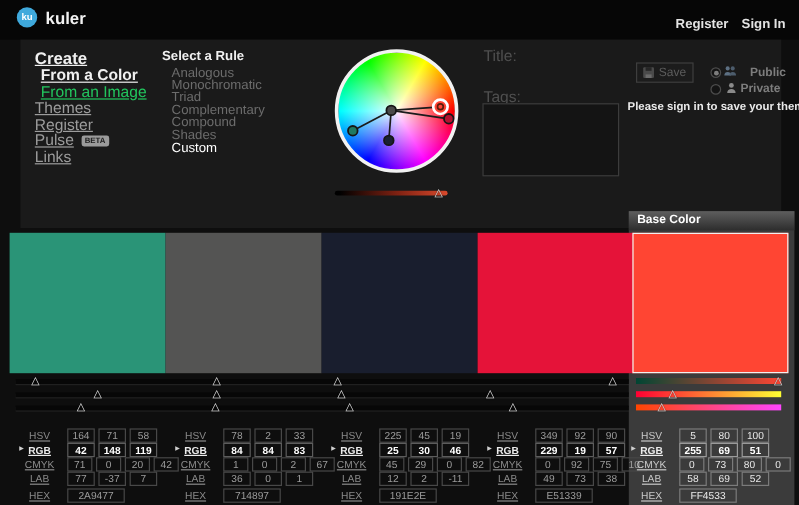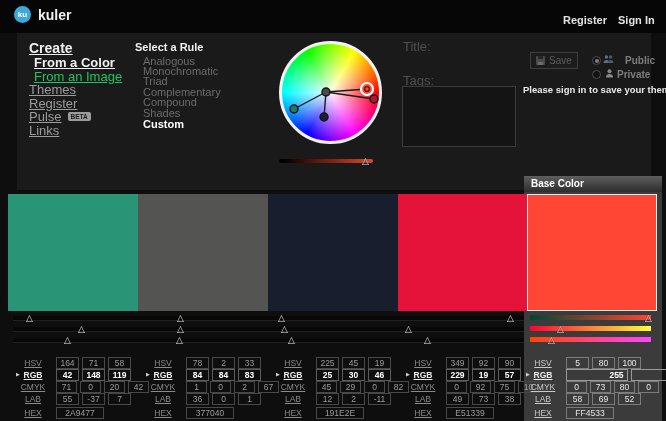--- a/index.html
+++ b/index.html
@@ -21,21 +21,21 @@
   
   .nav-item{position:absolute;left:29px;font-size:13px;color:#9c9c9c;cursor:pointer;white-space:nowrap;text-decoration:underline;}
   .nav-bold{color:#f0f0f0;font-weight:bold;}
   .nav-ind{left:34px;}
   #beta-badge{display:inline-block;margin-left:6px;background:#9b9b9b;color:#1d1d1d;
     font-size:6.5px;font-weight:bold;padding:1px 3px;border-radius:2px;vertical-align:2px;}
 
   
   #rules-title{left:135px;top:41px;font-size:11px;font-weight:bold;color:#f0f0f0;}
   .rule-item{position:absolute;left:143px;font-size:11px;color:#6c6c6c;cursor:pointer;white-space:nowrap;}
-  .rule-sel{color:#fff;font-weight:bold;}
+  .rule-sel{color:#fff;font-weight:normal;}
 
   
   #wheel{left:279px;top:41px;width:97px;height:97px;border-radius:50%;border:3px solid #f2f2f2;
     background:
       radial-gradient(circle at 50% 50%, rgba(255,255,255,.95) 0%, rgba(255,255,255,0) 68%),
       conic-gradient(from 90deg,#f00,#f0f 60deg,#00f 120deg,#0ff 180deg,#0f0 240deg,#ff0 300deg,#f00 360deg);
     cursor:crosshair;}
   #wheel-svg{position:absolute;left:0;top:0;}
   #bright-track{left:279px;top:159px;width:94px;height:4px;
     background:linear-gradient(to right,#000 4%,#7e2112 55%,#d9492c 100%);border-radius:2px;cursor:pointer;}
@@ -86,21 +86,21 @@
   .vlab{width:38px;text-align:center;margin-right:4px;color:#8a8a8a;text-decoration:underline;}
   .cell{width:21px;height:10px;box-sizing:content-box;border:1px solid #484848;margin-right:3px;
     text-align:center;line-height:10px;color:#9c9c9c;cursor:text;}
   .cell.sm{width:19px;}
   .cell.wide{width:46px;}
   .vrow.rgbr .vlab{color:#ececec;font-weight:bold;}
   .vrow.rgbr .cell{color:#fff;font-weight:bold;border-color:#5c5c5c;}
   .bullet{position:absolute;left:2px;top:3px;font-size:5px;color:#cfcfcf;line-height:5px;}
   .base .vlab{color:#c9c9c9;}
   .base .cell{border-color:#7b7b7b;color:#e9e9e9;}
-  .base .vrow.rgbr .cell{border-color:#9a9a9a;padding-left:39px;}
+  .base .vrow.rgbr .cell{border-color:#9a9a9a;}
 </style>
 </head>
 <body>
 
 <div id="app">
 
   <div class="abs" id="topbar">
     <div class="abs" id="logo-circle">ku</div>
     <div class="abs" id="app-name">kuler</div>
     <div class="abs" id="register">Register</div>
@@ -198,21 +198,21 @@
         </div>
         <div class="vrow">
           <span class="vlab">CMYK</span>
           <span class="cell sm">71</span>
           <span class="cell sm">0</span>
           <span class="cell sm">20</span>
           <span class="cell sm">42</span>
         </div>
         <div class="vrow">
           <span class="vlab">LAB</span>
-          <span class="cell">55</span>
+          <span class="cell">77</span>
           <span class="cell">-37</span>
           <span class="cell">7</span>
         </div>
         <div class="vrow hexr">
           <span class="vlab">HEX</span>
           <span class="cell wide">2A9477</span>
         </div>
       </div>
     </div>
       <div class="col" style="left: 138px;">
@@ -242,21 +242,21 @@
           <span class="cell sm">67</span>
         </div>
         <div class="vrow">
           <span class="vlab">LAB</span>
           <span class="cell">36</span>
           <span class="cell">0</span>
           <span class="cell">1</span>
         </div>
         <div class="vrow hexr">
           <span class="vlab">HEX</span>
-          <span class="cell wide">377040</span>
+          <span class="cell wide">714897</span>
         </div>
       </div>
     </div>
       <div class="col" style="left: 268px;">
       <div class="sw" style="background: rgb(25, 30, 46);"></div>
       <span class="thumb t0" style="left: 10px;">△</span>
       <span class="thumb t1" style="left: 13px;">△</span>
       <span class="thumb t2" style="left: 20px;">△</span>
       <div class="vals">
         <div class="vrow">

